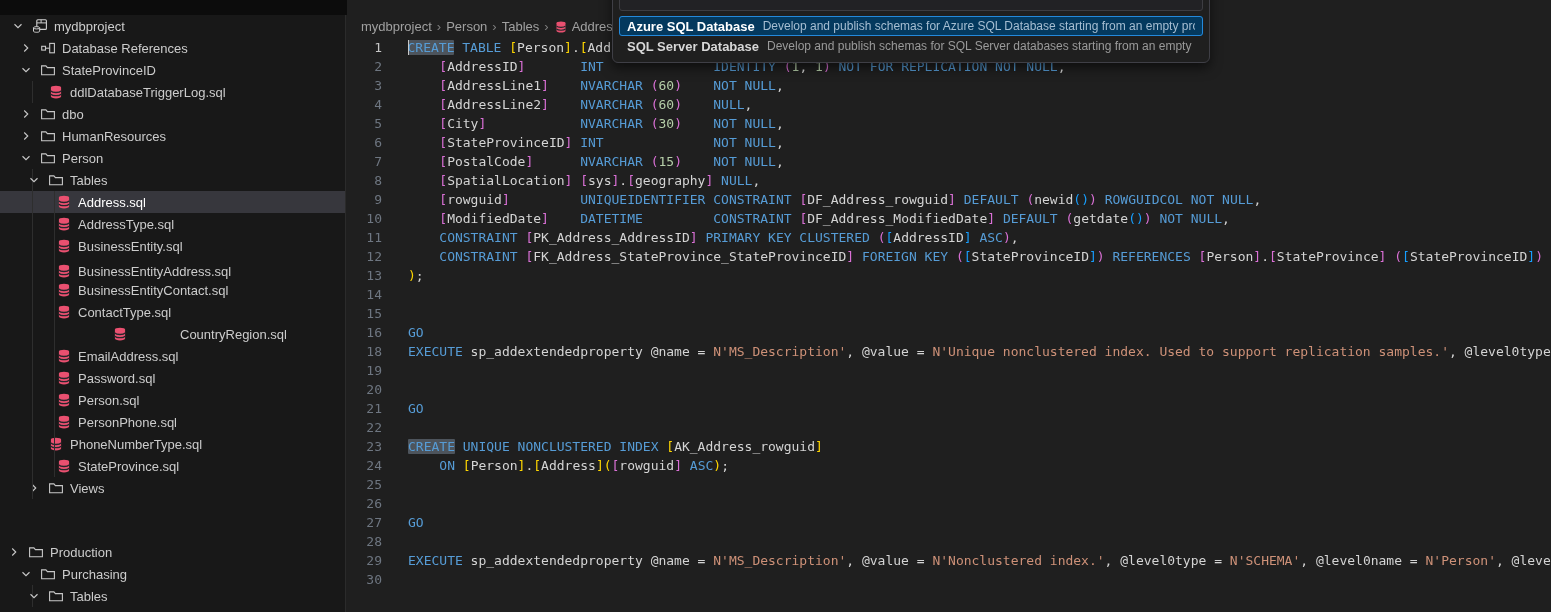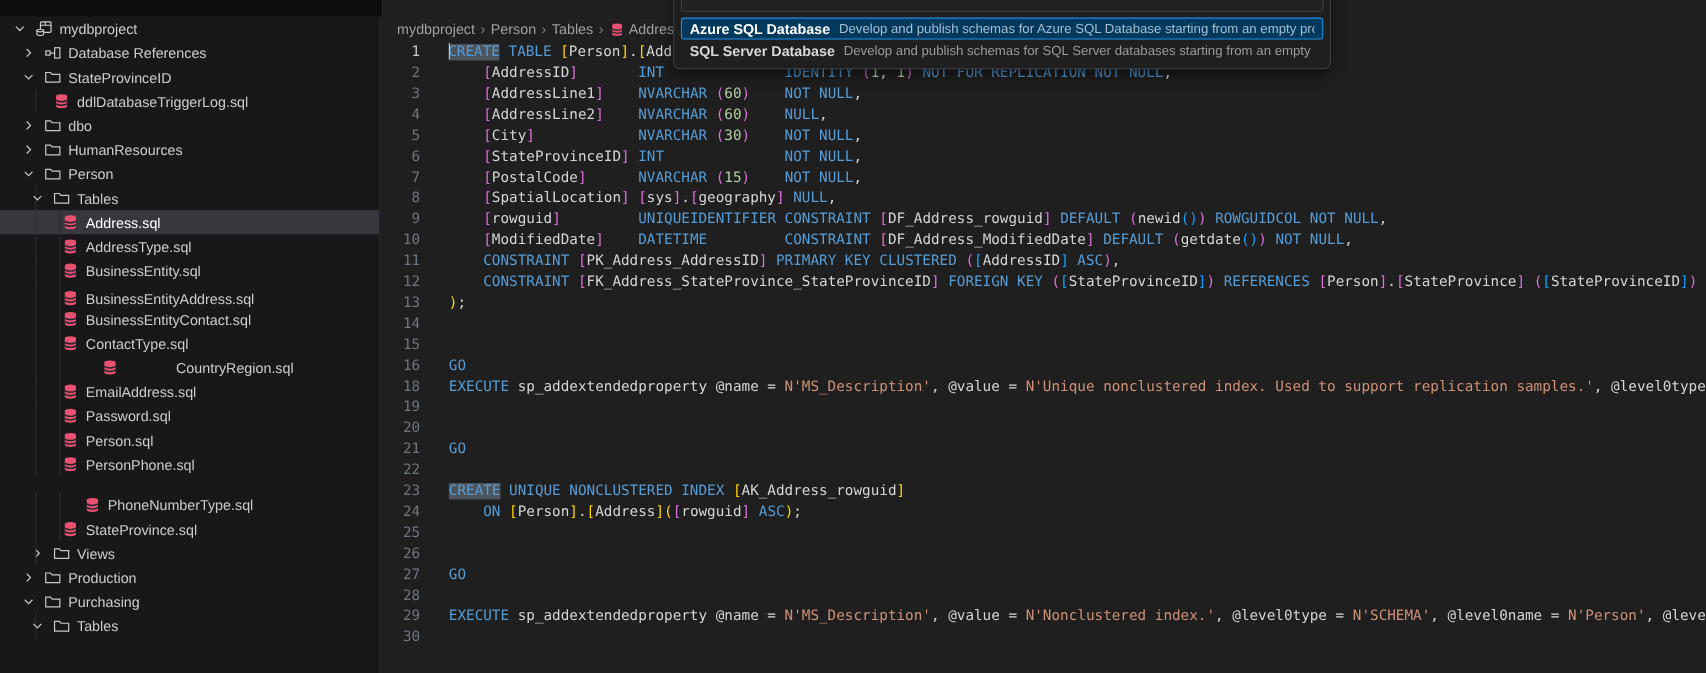--- a/index.html
+++ b/index.html
@@ -245,21 +245,21 @@
           <span class="chev"></span>
           <span class="ticon">
             <svg viewBox="0 0 16 16">
               <path d="M2.9 3.4 v9.2 c0 1 2.3 1.8 5.1 1.8 s5.1-.8 5.1-1.8 V3.4 z" fill="#ea5070"></path>
               <ellipse cx="8" cy="3.4" rx="5.1" ry="1.75" fill="#ea5070"></ellipse>
               <path d="M2.9 6.9 c.7 1 2.7 1.6 5.1 1.6 s4.4-.6 5.1-1.6 M2.9 10.1 c.7 1 2.7 1.6 5.1 1.6 s4.4-.6 5.1-1.6" stroke="#26262b" stroke-width="1.3" fill="none"></path>
             </svg>
           </span>
           <span>ContactType.sql</span>
         </div>
-        <div class="trow" style="padding-left: 24px; gap: 46px;">
+        <div class="trow" style="padding-left: 44px; gap: 46px;">
           <span class="guide" style="left: 32px;"></span>
           <span class="guide" style="left: 54px;"></span>
           <span class="chev"></span>
           <span class="ticon">
             <svg viewBox="0 0 16 16">
               <path d="M2.9 3.4 v9.2 c0 1 2.3 1.8 5.1 1.8 s5.1-.8 5.1-1.8 V3.4 z" fill="#ea5070"></path>
               <ellipse cx="8" cy="3.4" rx="5.1" ry="1.75" fill="#ea5070"></ellipse>
               <path d="M2.9 6.9 c.7 1 2.7 1.6 5.1 1.6 s4.4-.6 5.1-1.6 M2.9 10.1 c.7 1 2.7 1.6 5.1 1.6 s4.4-.6 5.1-1.6" stroke="#26262b" stroke-width="1.3" fill="none"></path>
             </svg>
           </span>
@@ -310,21 +310,21 @@
           <span class="chev"></span>
           <span class="ticon">
             <svg viewBox="0 0 16 16">
               <path d="M2.9 3.4 v9.2 c0 1 2.3 1.8 5.1 1.8 s5.1-.8 5.1-1.8 V3.4 z" fill="#ea5070"></path>
               <ellipse cx="8" cy="3.4" rx="5.1" ry="1.75" fill="#ea5070"></ellipse>
               <path d="M2.9 6.9 c.7 1 2.7 1.6 5.1 1.6 s4.4-.6 5.1-1.6 M2.9 10.1 c.7 1 2.7 1.6 5.1 1.6 s4.4-.6 5.1-1.6" stroke="#26262b" stroke-width="1.3" fill="none"></path>
             </svg>
           </span>
           <span>PersonPhone.sql</span>
         </div>
-        <div class="trow" style="padding-left: 54px; margin-top: 15px;">
+        <div class="trow" style="padding-left: 26px;">
           <span class="guide" style="left: 32px;"></span>
           <span class="guide" style="left: 54px;"></span>
           <span class="chev"></span>
           <span class="ticon">
             <svg viewBox="0 0 16 16">
               <path d="M2.9 3.4 v9.2 c0 1 2.3 1.8 5.1 1.8 s5.1-.8 5.1-1.8 V3.4 z" fill="#ea5070"></path>
               <ellipse cx="8" cy="3.4" rx="5.1" ry="1.75" fill="#ea5070"></ellipse>
               <path d="M2.9 6.9 c.7 1 2.7 1.6 5.1 1.6 s4.4-.6 5.1-1.6 M2.9 10.1 c.7 1 2.7 1.6 5.1 1.6 s4.4-.6 5.1-1.6" stroke="#26262b" stroke-width="1.3" fill="none"></path>
             </svg>
           </span>
@@ -350,21 +350,21 @@
               <path d="M6 4 L10 8 L6 12" fill="none" stroke="#c8c8c8" stroke-width="1.3"></path>
             </svg>
           </span>
           <span class="ticon">
             <svg viewBox="0 0 16 16">
               <path d="M1.6 12.7 V3.9 h4.3 l1.5 1.7 h7 v7.1 z" fill="none" stroke="#c8c8c8" stroke-width="1.1"></path>
             </svg>
           </span>
           <span>Views</span>
         </div>
-        <div class="trow" style="padding-left: 18px;">
+        <div class="trow" style="padding-left: 6px; margin-top: 42px;">
           <span class="chev">
             <svg viewBox="0 0 16 16">
               <path d="M6 4 L10 8 L6 12" fill="none" stroke="#c8c8c8" stroke-width="1.3"></path>
             </svg>
           </span>
           <span class="ticon">
             <svg viewBox="0 0 16 16">
               <path d="M1.6 12.7 V3.9 h4.3 l1.5 1.7 h7 v7.1 z" fill="none" stroke="#c8c8c8" stroke-width="1.1"></path>
             </svg>
           </span>

